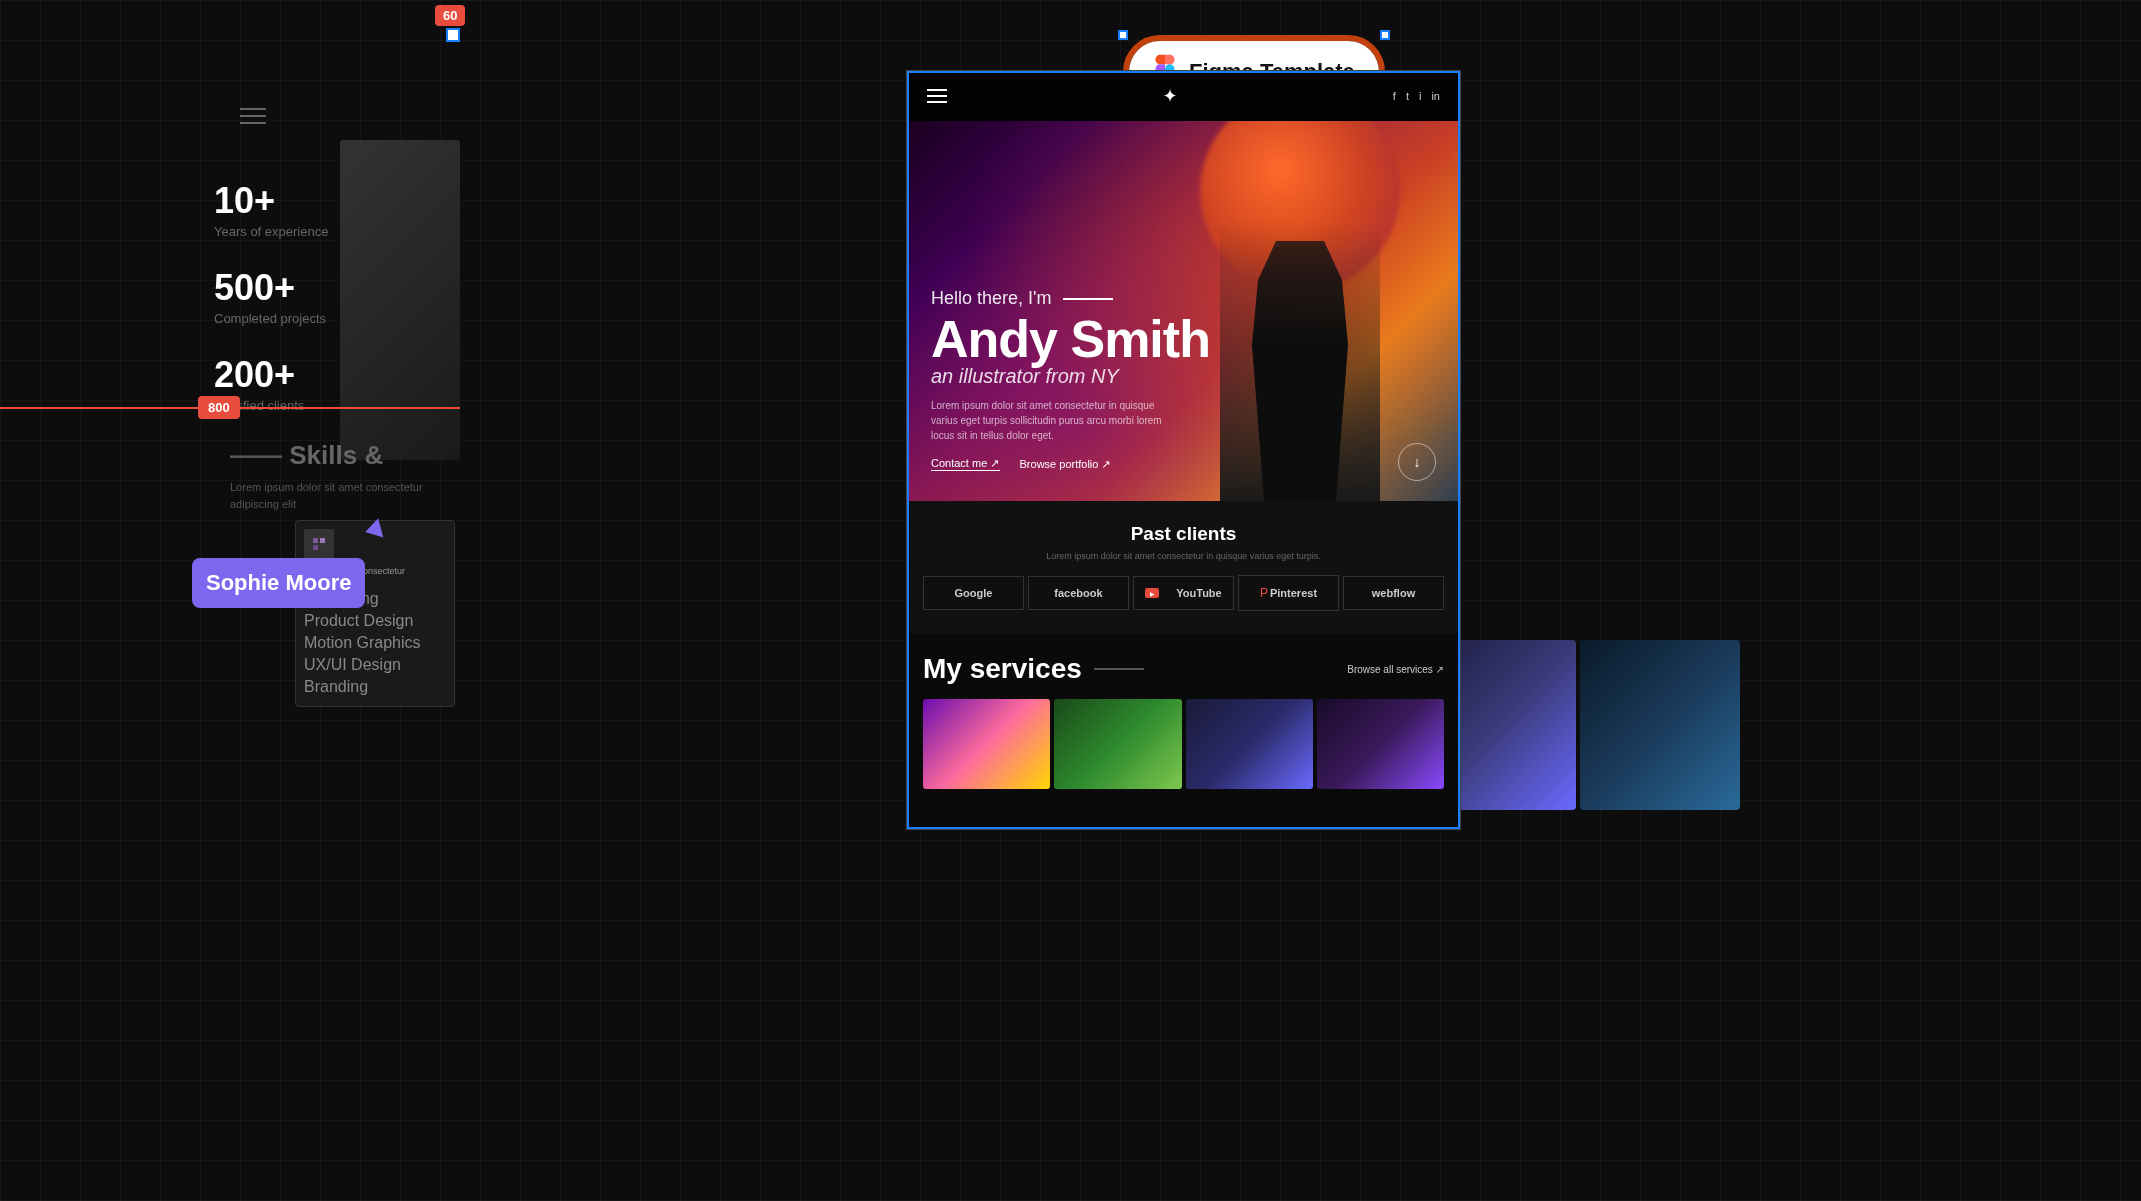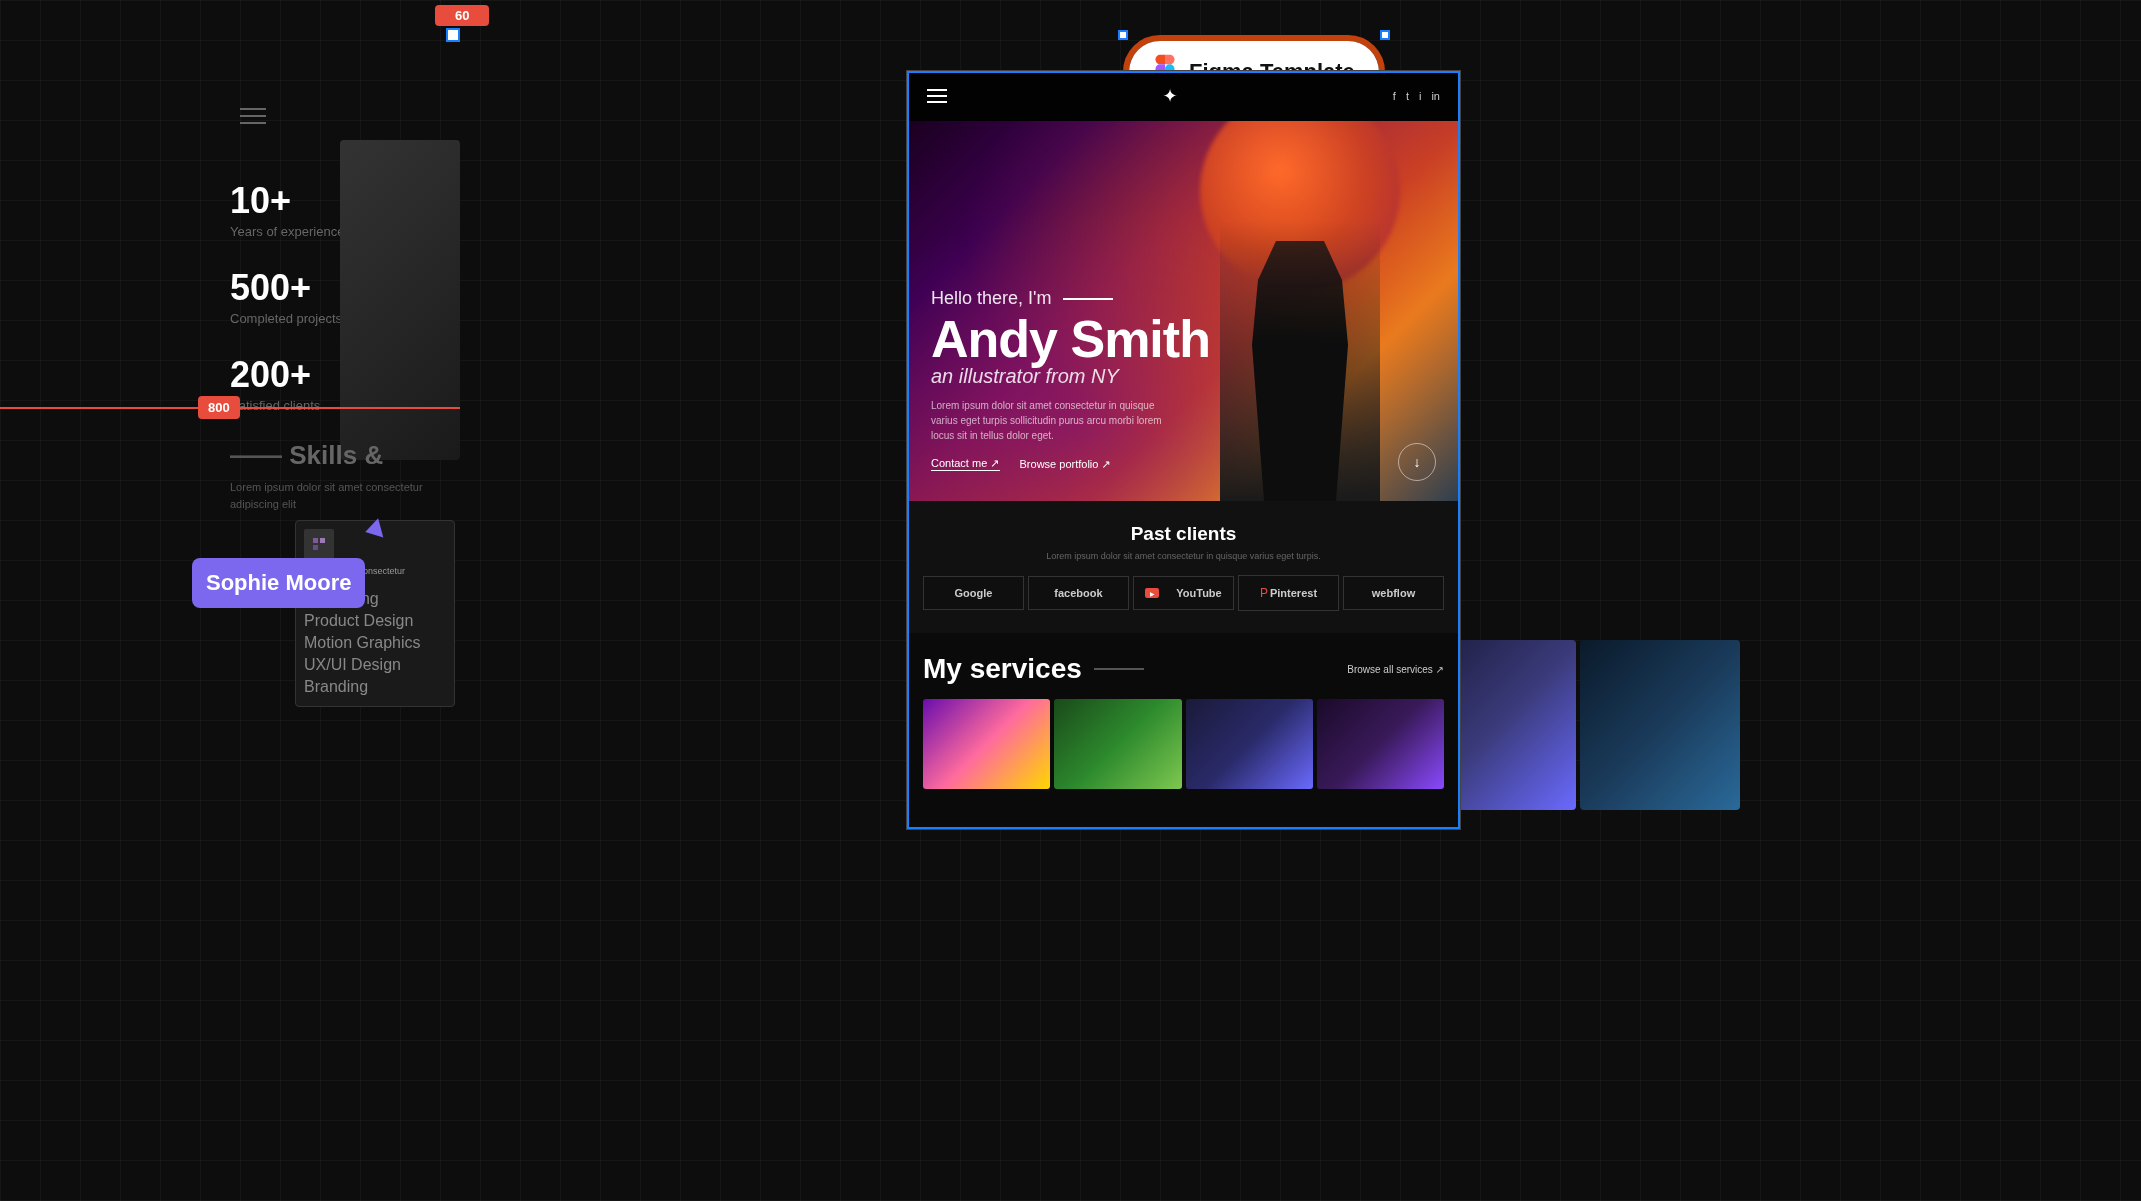--- a/index.html
+++ b/index.html
@@ -49,21 +49,21 @@
       display: block;
       width: 26px;
       height: 2px;
       background: #666;
     }
 
     
     .stats-section {
       position: absolute;
       top: 180px;
-      left: 230px;
+      left: 214px;
     }
     .stat-item {
       margin-bottom: 28px;
     }
     .stat-number {
       color: #ffffff;
       font-size: 36px;
       font-weight: bold;
       font-family: Arial, sans-serif;
     }
@@ -245,21 +245,21 @@
 
     
     .spacing-label-top {
       position: absolute;
       top: -30px;
       left: calc(50% - 18px);
       background: #e74c3c;
       color: white;
       font-size: 13px;
       font-weight: bold;
-      padding: 3px 20px;
+      padding: 3px 8px;
       border-radius: 4px;
       z-index: 101;
     }
 
     
     .site-nav {
       display: flex;
       align-items: center;
       justify-content: space-between;
       padding: 14px 20px;

